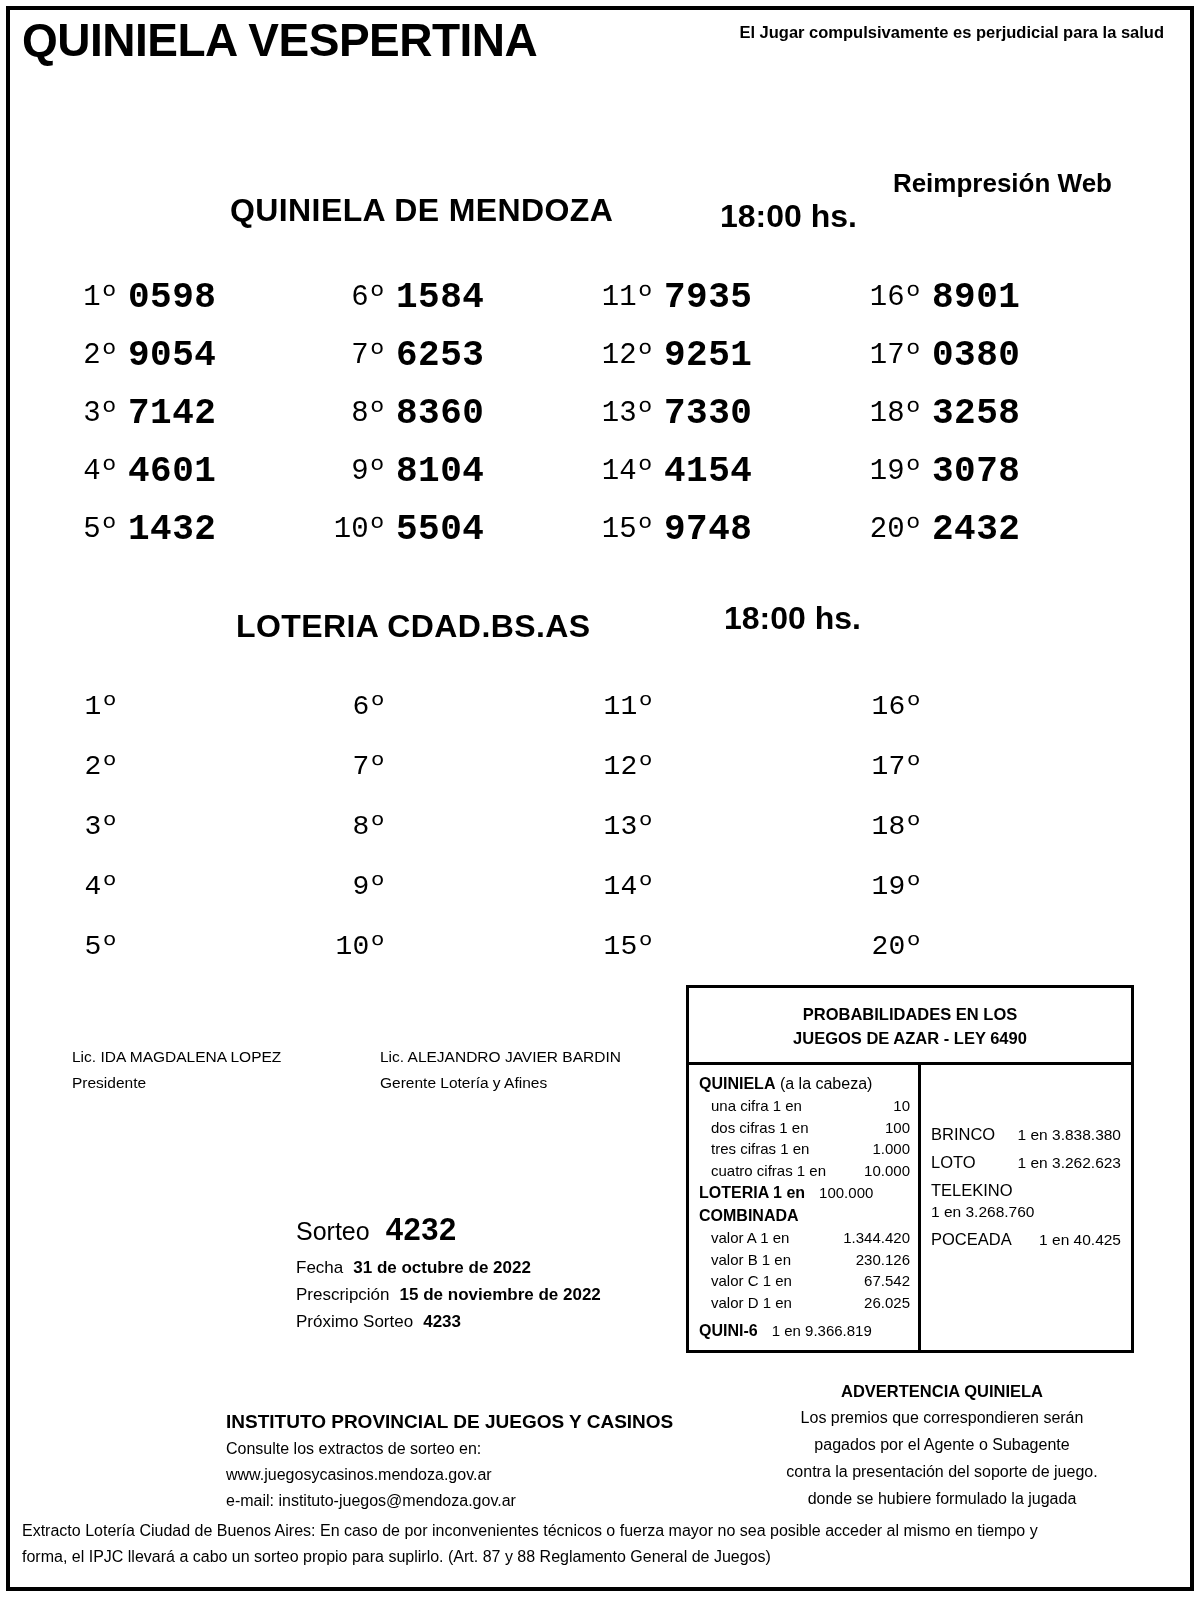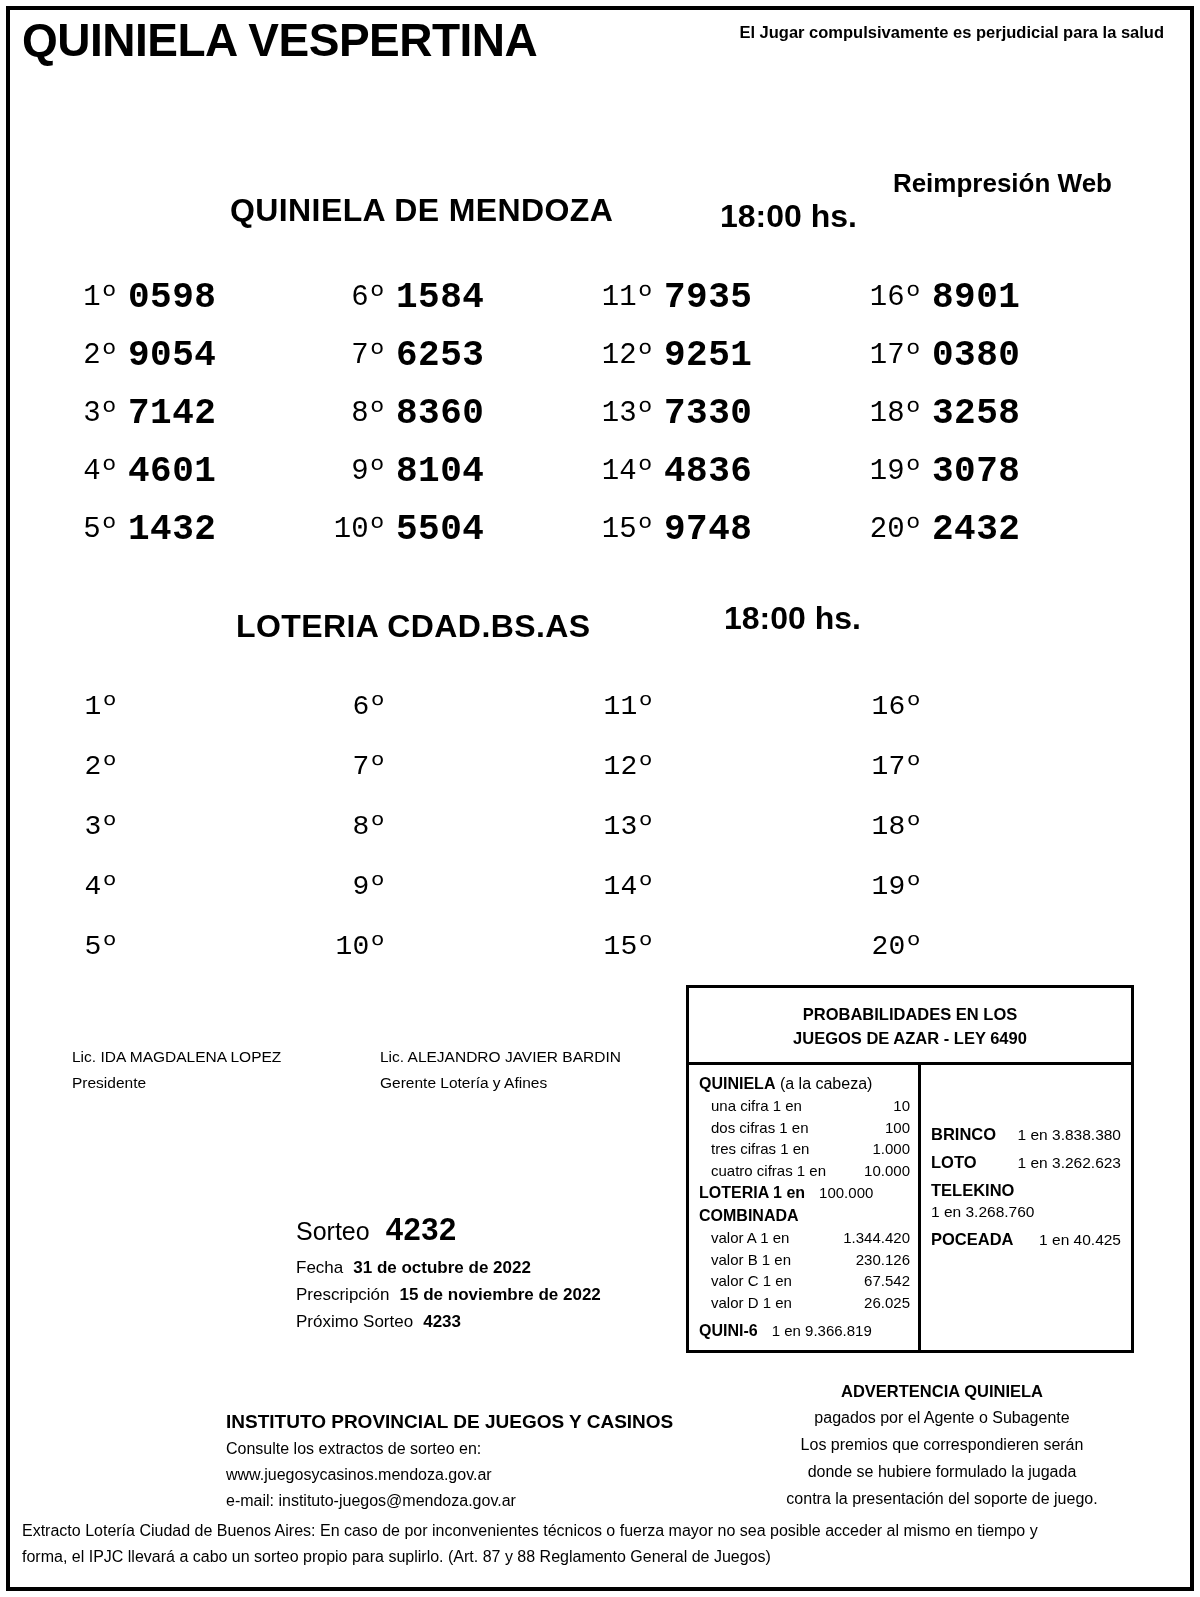--- a/index.html
+++ b/index.html
@@ -248,21 +248,21 @@
     white-space: nowrap;
   }
   .p-inline .pv {
     font-weight: normal;
     font-size: 15px;
     margin-left: 14px;
   }
   .r-item { margin-bottom: 5px; }
   .r-name {
     font-size: 16.5px;
-    font-weight: bold;
+    font-weight: normal;
     line-height: 22px;
     white-space: nowrap;
   }
   .r-val {
     font-size: 15.5px;
     line-height: 22px;
     text-align: right;
     white-space: nowrap;
   }
   .r-inline {
@@ -393,21 +393,21 @@
       <div class="cell">
         <span class="pos">4º</span>
         <span class="num">4601</span>
       </div>
       <div class="cell">
         <span class="pos">9º</span>
         <span class="num">8104</span>
       </div>
       <div class="cell">
         <span class="pos">14º</span>
-        <span class="num">4836</span>
+        <span class="num">4154</span>
       </div>
       <div class="cell">
         <span class="pos">19º</span>
         <span class="num">3078</span>
       </div>
       <div class="cell">
         <span class="pos">5º</span>
         <span class="num">1432</span>
       </div>
       <div class="cell">
@@ -615,24 +615,24 @@
               <span class="r-val">1 en 40.425</span>
             </div>
           </div>
         </div>
     </div>
   </div>
 
   <div id="advertencia">
     <div class="adv-title">ADVERTENCIA QUINIELA</div>
     <div id="adv-lines">
+        <div class="adv-line">Los premios que correspondieren serán</div>
         <div class="adv-line">pagados por el Agente o Subagente</div>
-        <div class="adv-line">Los premios que correspondieren serán</div>
+        <div class="adv-line">contra la presentación del soporte de juego.</div>
         <div class="adv-line">donde se hubiere formulado la jugada</div>
-        <div class="adv-line">contra la presentación del soporte de juego.</div>
       </div>
   </div>
 
   <div id="instituto">
     <div class="inst-title">INSTITUTO PROVINCIAL DE JUEGOS Y CASINOS</div>
     <div id="inst-lines">
         <div class="inst-line">Consulte los extractos de sorteo en:</div>
         <div class="inst-line">www.juegosycasinos.mendoza.gov.ar</div>
         <div class="inst-line">e-mail:  instituto-juegos@mendoza.gov.ar</div>
       </div>

